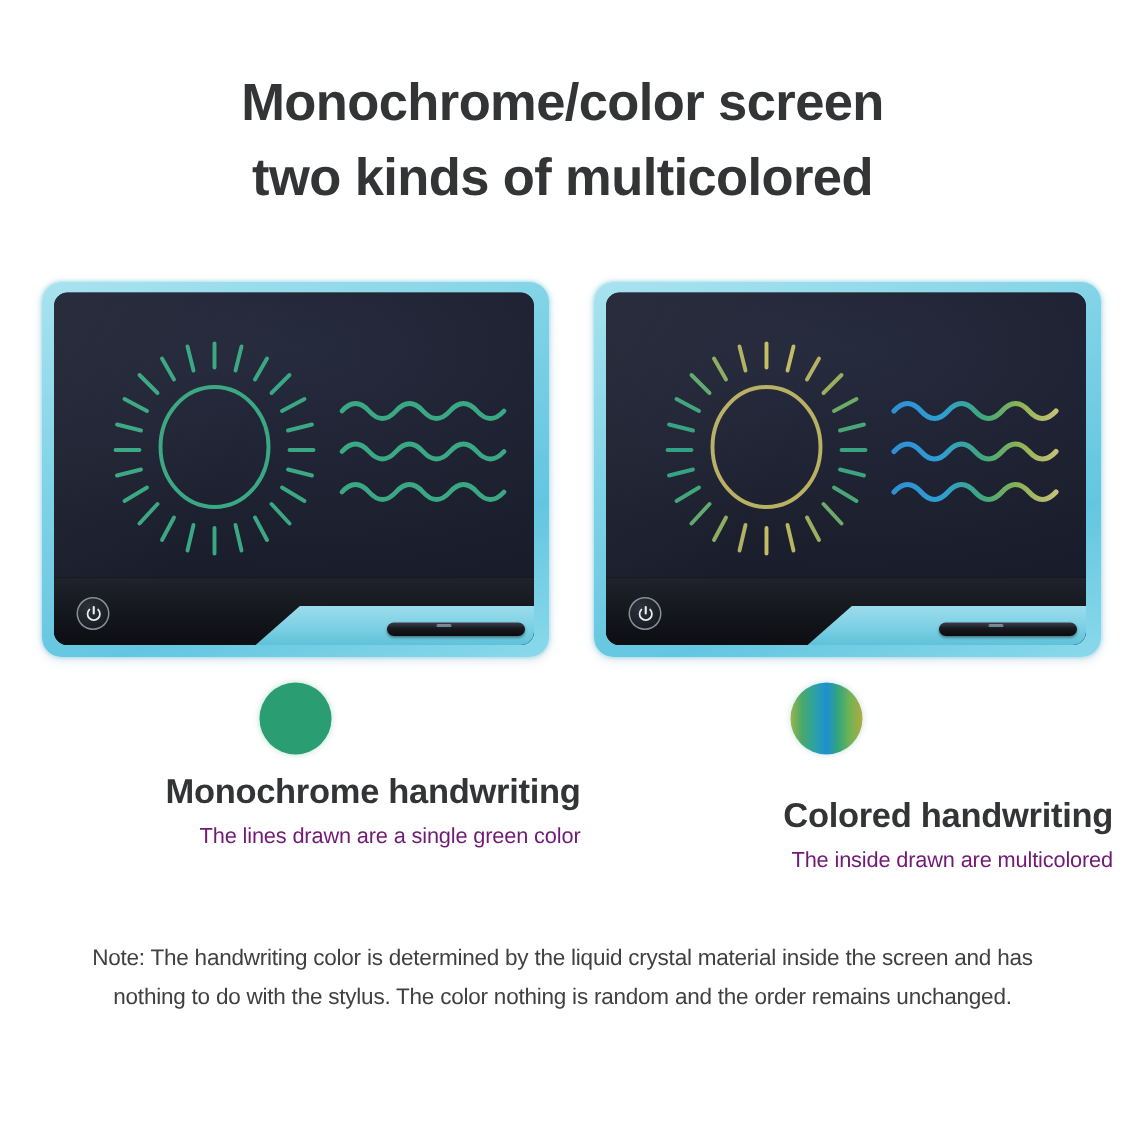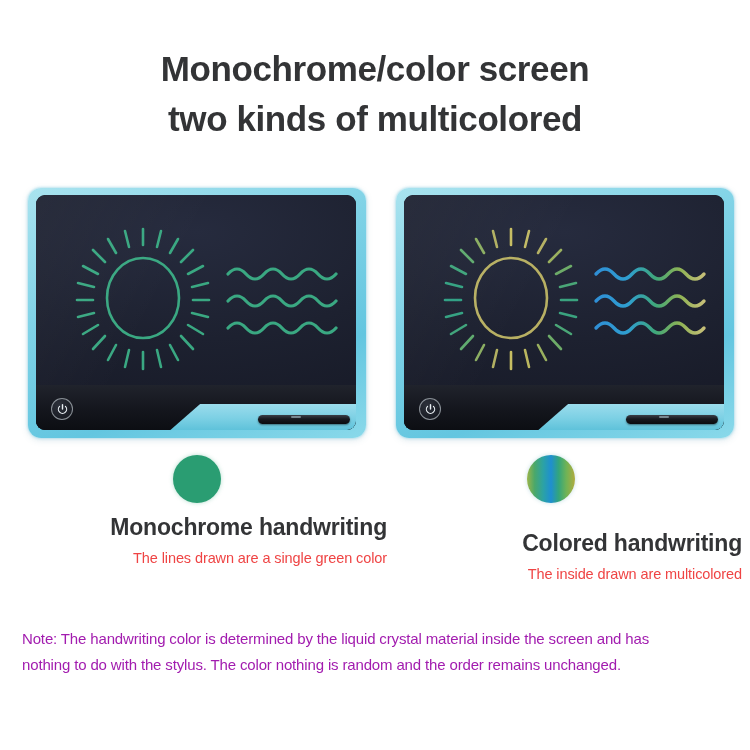--- a/index.html
+++ b/index.html
@@ -210,34 +210,34 @@
     display: block;
     font-size: 23px;
     font-weight: bold;
     color: #333436;
     letter-spacing: -0.2px;
   }
   .caption .sub {
     display: block;
     margin-top: 9px;
     font-size: 14.5px;
-    color: #ef4444;
+    color: #701a75;
     letter-spacing: -0.1px;
   }
 
   
   .note {
     position: absolute;
     top: 626px;
     left: 22px;
     width: 706px;
-    text-align: left;
+    text-align: center;
     font-size: 15px;
     line-height: 1.72;
-    color: #a21caf;
+    color: #404040;
     letter-spacing: -0.15px;
   }
   .note .nline { display: block; }
 </style>
 </head>
 <body>
 
 <div class="page">
 
   <div class="headline">

